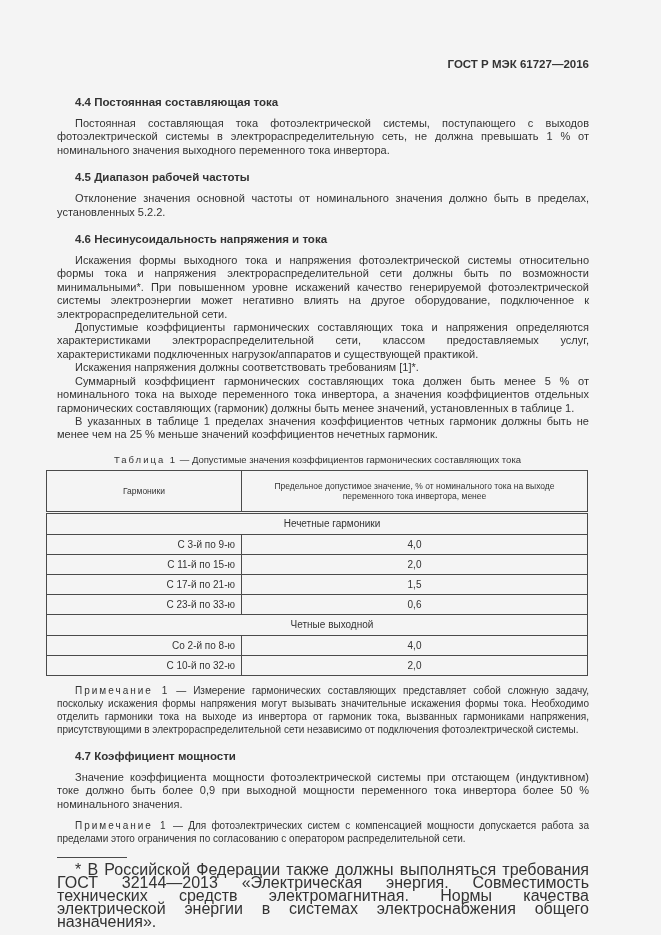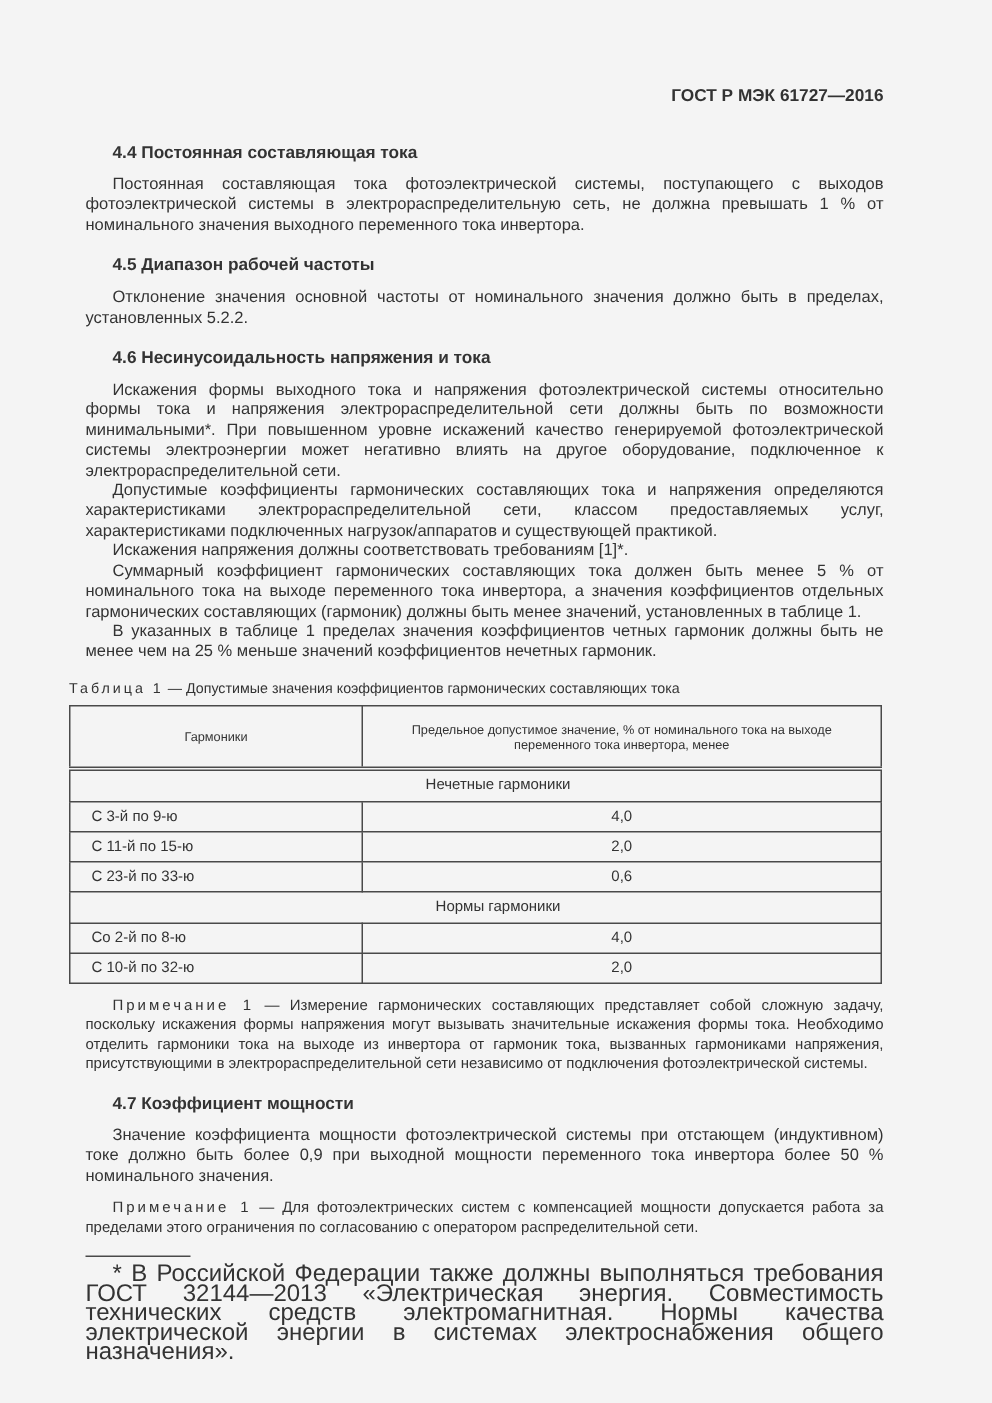--- a/index.html
+++ b/index.html
@@ -31,20 +31,21 @@
   p.body {
     font-size: 11px;
     line-height: 13.4px;
     text-align: justify;
     margin: 0;
     text-indent: 18px;
   }
   .table-caption {
     font-size: 9.5px;
     margin: 12px 0 5px -11px;
+    text-align: center;
   }
   .spaced { letter-spacing: 2px; }
   table.t1 {
     border-collapse: collapse;
     width: 542px;
     margin-left: -11px;
     table-layout: fixed;
   }
   table.t1 td {
     border: 1px solid #4a4a4a;
@@ -59,21 +60,21 @@
     border-bottom: 3px double #4a4a4a;
     padding: 5px 14px;
     height: 30px;
   }
   table.t1 .col-harm { width: 166px; }
   table.t1 .group td {
     text-align: center;
     height: 14px;
     padding-left: 36px;
   }
-  table.t1 .row td { height: 13px; }
+  table.t1 .row td { height: 13px; text-align: right; }
   table.t1 .row td.lbl { padding-left: 14px; }
   table.t1 .row td.val { text-align: center; }
   p.note {
     font-size: 10px;
     line-height: 13px;
     text-align: justify;
     margin: 8px 0 0 0;
     text-indent: 18px;
   }
   .tbl-note { margin-top: 9px; }
@@ -127,25 +128,29 @@
     </tr>
     <tr class="row">
       <td class="lbl">С 3-й по 9-ю</td>
       <td class="val">4,0</td>
     </tr>
     <tr class="row">
       <td class="lbl">С 11-й по 15-ю</td>
       <td class="val">2,0</td>
     </tr>
     <tr class="row">
+      <td class="lbl">С 17-й по 21-ю</td>
+      <td class="val">1,5</td>
+    </tr>
+    <tr class="row">
       <td class="lbl">С 23-й по 33-ю</td>
       <td class="val">0,6</td>
     </tr>
     <tr class="group">
-      <td colspan="2">Нормы гармоники</td>
+      <td colspan="2">Четные выходной</td>
     </tr>
     <tr class="row">
       <td class="lbl">Со 2-й по 8-ю</td>
       <td class="val">4,0</td>
     </tr>
     <tr class="row">
       <td class="lbl">С 10-й по 32-ю</td>
       <td class="val">2,0</td>
     </tr>
   </tbody>

